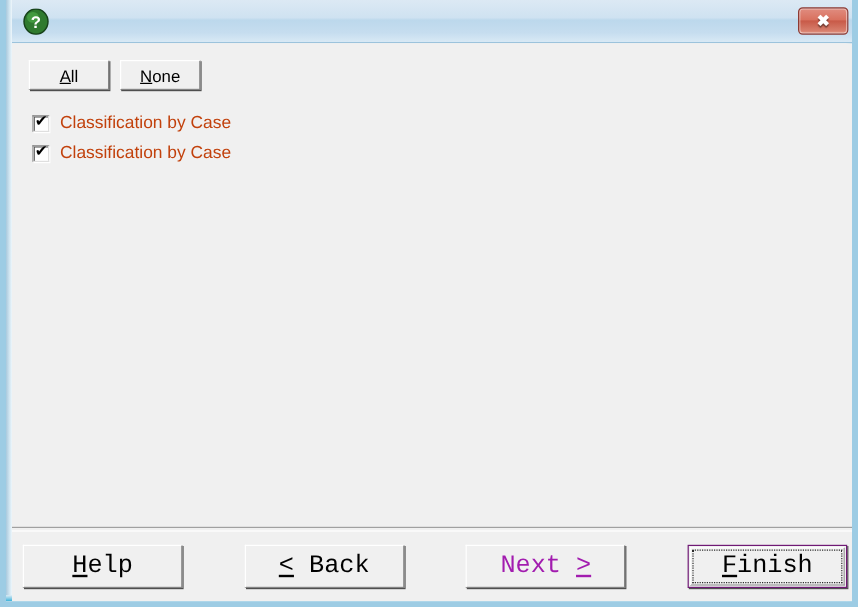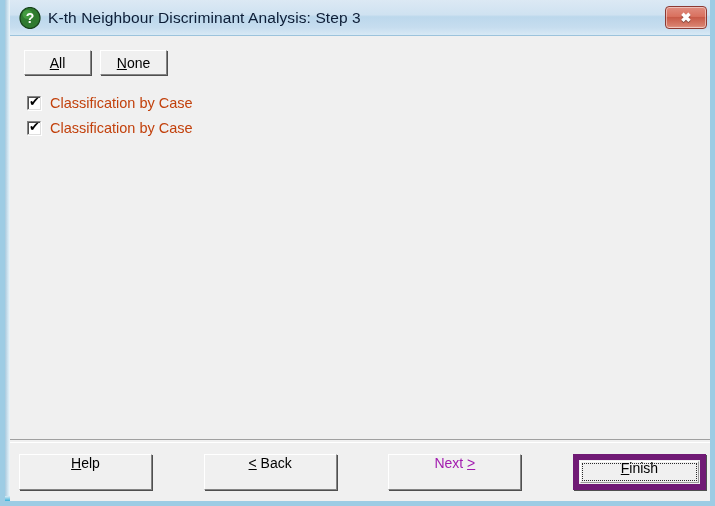--- a/index.html
+++ b/index.html
@@ -209,37 +209,37 @@
     position: relative;
     width: 133px;
     height: 36px;
     box-sizing: border-box;
     background: #f0f0f0;
     border-top: 1px solid #ffffff;
     border-left: 1px solid #ffffff;
     border-right: 1px solid #848484;
     border-bottom: 1px solid #848484;
     box-shadow: 1px 1px 0 0 #4f4f4f;
-    font-size: 14px;
+    font-size: 21px;
     color: #000000;
-    font-family: Liberation Sans, sans-serif;
-    display: flex;
-    align-items: flex-start;
+    font-family: Liberation Mono, monospace;
+    display: flex;
+    align-items: center;
     justify-content: center;
     cursor: pointer;
     white-space: nowrap;
   }
   .btn .u { text-decoration: underline; }
   .btn.disabled {
     color: #a21caf;
     cursor: default;
   }
   .btn.disabled .u { text-decoration: underline; }
   .btn.default {
-    border: 6px solid #701a75;
+    border: 1px solid #701a75;
     box-shadow: 1px 1px 0 0 #4f4f4f;
   }
   .btn.default .focus-ring {
     position: absolute;
     left: 3px;
     top: 3px;
     right: 3px;
     bottom: 3px;
     border: 1px dotted #2b2b2b;
     pointer-events: none;
@@ -263,21 +263,20 @@
   <div class="frame-left"></div>
   <div class="frame-right"></div>
   <div class="frame-bottom"></div>
 
   <div class="titlebar">
     <svg class="title-icon" viewBox="0 0 22 22">
       <ellipse cx="11" cy="11" rx="10" ry="10.5" fill="#2f7a2f" stroke="#17421a" stroke-width="1.2"></ellipse>
       <ellipse cx="8.5" cy="7.5" rx="5" ry="4.5" fill="#47a043" opacity="0.85"></ellipse>
       <text x="11" y="16.4" font-family="Liberation Sans, sans-serif" font-size="14" font-weight="bold" fill="#ffffff" text-anchor="middle">?</text>
     </svg>
-    <span class="title-text">K-th Neighbour Discriminant Analysis: Step 3</span>
     <div class="close-button">
       <span class="close-glyph">✖</span>
     </div>
   </div>
 
   <div class="client">
 
     <div class="toolbar">
       <div class="tool-btn">
         <span class="u">A</span>

